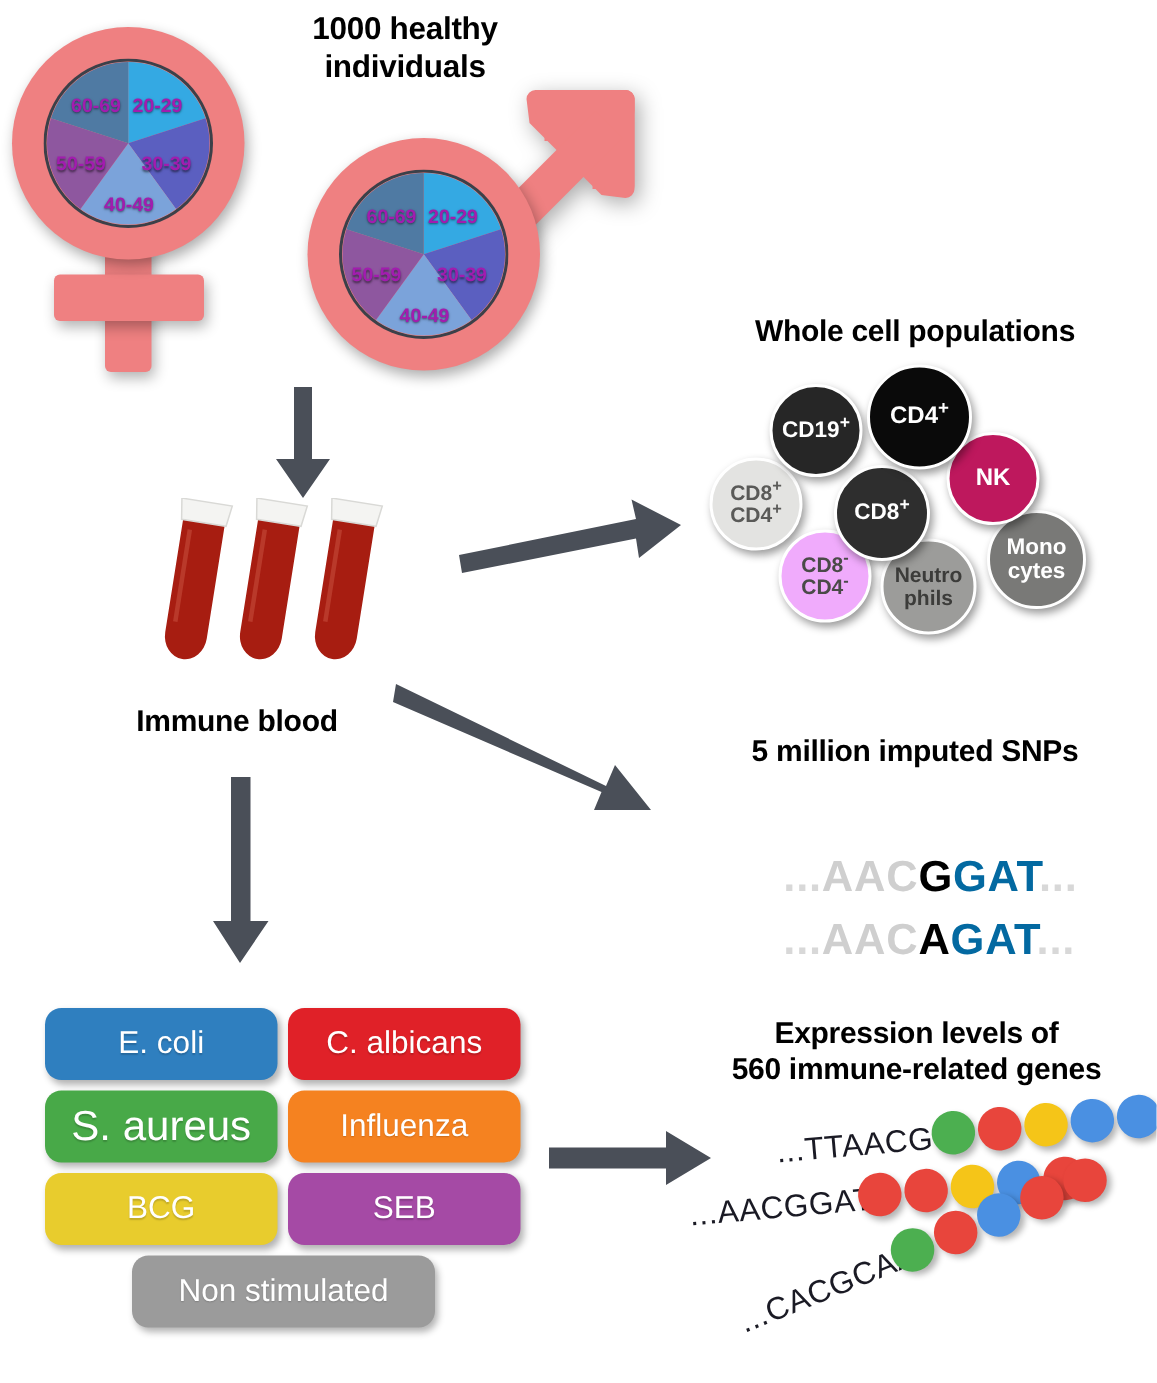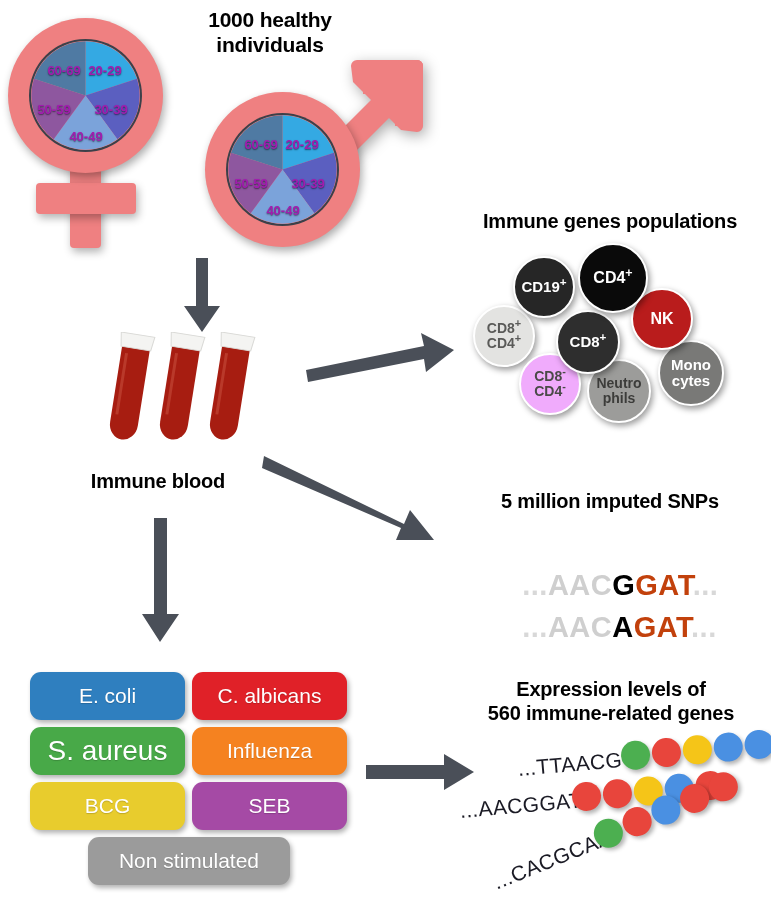--- a/index.html
+++ b/index.html
@@ -75,21 +75,21 @@
   .snp-row {
     position: absolute;
     white-space: pre;
     font-family: "Liberation Sans", sans-serif;
     color: #b9b9b9;
     font-weight: bold;
     letter-spacing: 0.5px;
   }
   .snp-row .dots { color: #d8d8d8; }
   .snp-row .hi { color: #000000; }
-  .snp-row .mid { color: #c2410c; }
+  .snp-row .mid { color: #0369a1; }
   .snp-row .fade { color: #cfcfcf; }
 
   
   .pill {
     position: absolute;
     border-radius: 11px;
     color: #ffffff;
     font-weight: normal;
     display: flex;
     align-items: center;
@@ -216,38 +216,38 @@
 
   <svg class="arrow-svg" style="left:262px; top:448px;" width="180" height="100" viewBox="0 0 180 100">
     <path d="M2,8 L142,76 L148,62 L172,92 L134,92 L139,80 L0,20 Z" fill="#4a4f58"></path>
   </svg>
 
   <svg class="arrow-svg" style="left:140px; top:518px;" width="42" height="126" viewBox="0 0 42 126">
     <path d="M14,0 L27,0 L27,96 L39,96 L20,124 L2,96 L14,96 Z" fill="#4a4f58"></path>
   </svg>
 
   <div class="abs heading" style="left:455px; top:210px; width:310px; font-size:20px;">
-    <span>Immune genes populations</span>
+    <span>Whole cell populations</span>
   </div>
 
   <div class="abs" style="left:0px; top:0px; width:771px; height:430px;">
 
     <div class="cell" style="left:473px; top:305px; width:62px; height:62px; background:#e3e3e1; color:#5a5a58; font-size:14px;">
       <span>CD8<sup>+</sup><br>CD4<sup>+</sup></span>
     </div>
     <div class="cell" style="left:519px; top:353px; width:62px; height:62px; background:#f0abfc; color:#4a4a48; font-size:14px;">
       <span>CD8<sup>-</sup><br>CD4<sup>-</sup></span>
     </div>
     <div class="cell" style="left:587px; top:359px; width:64px; height:64px; background:#9c9c9a; color:#3c3c3a; font-size:14px;">
       <span>Neutro<br>phils</span>
     </div>
     <div class="cell" style="left:658px; top:340px; width:66px; height:66px; background:#797977; color:#ffffff; font-size:15px;">
       <span>Mono<br>cytes</span>
     </div>
-    <div class="cell" style="left:631px; top:288px; width:62px; height:62px; background:#b91c1c; color:#ffffff; font-size:16px;">
+    <div class="cell" style="left:631px; top:288px; width:62px; height:62px; background:#be185d; color:#ffffff; font-size:16px;">
       <span>NK</span>
     </div>
     <div class="cell" style="left:556px; top:310px; width:64px; height:64px; background:#2e2e2e; color:#ffffff; font-size:15px;">
       <span>CD8<sup>+</sup></span>
     </div>
     <div class="cell" style="left:513px; top:256px; width:62px; height:62px; background:#262626; color:#ffffff; font-size:15px;">
       <span>CD19<sup>+</sup></span>
     </div>
     <div class="cell" style="left:578px; top:243px; width:70px; height:70px; background:#0a0a0a; color:#ffffff; font-size:16px;">
       <span>CD4<sup>+</sup></span>

